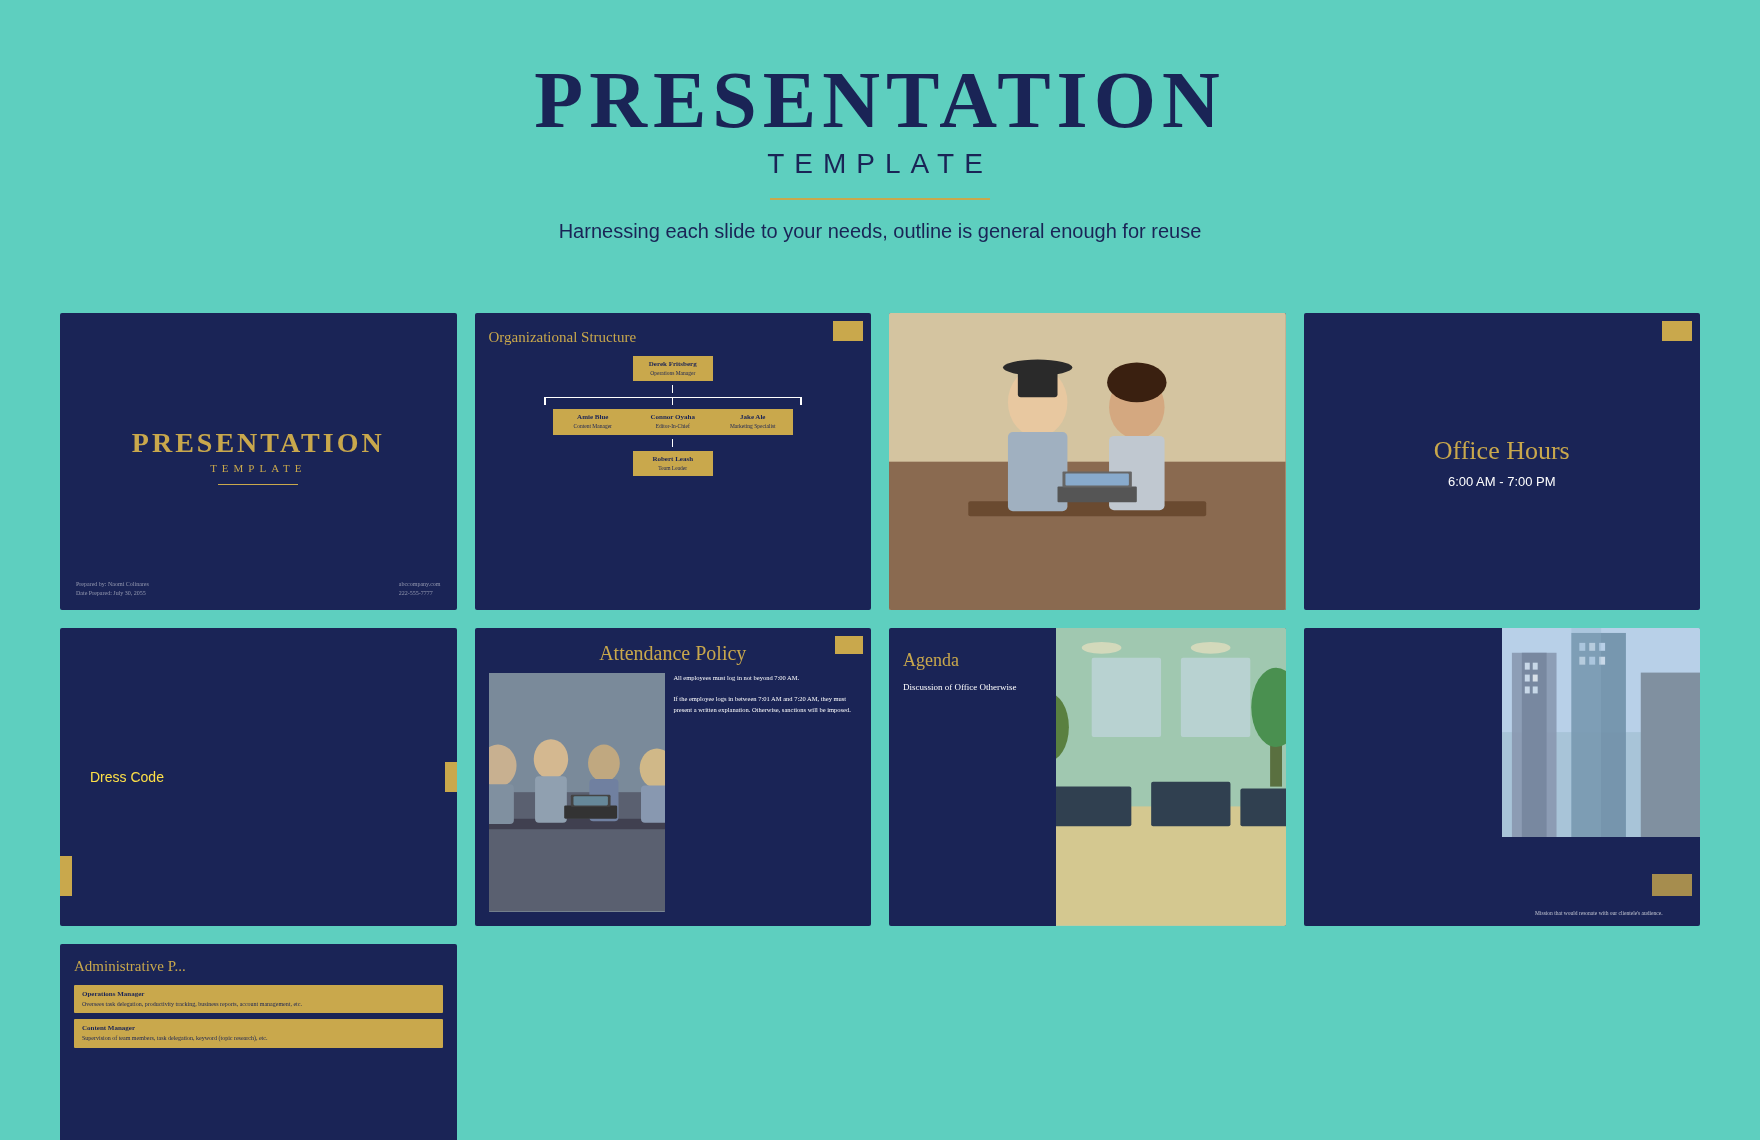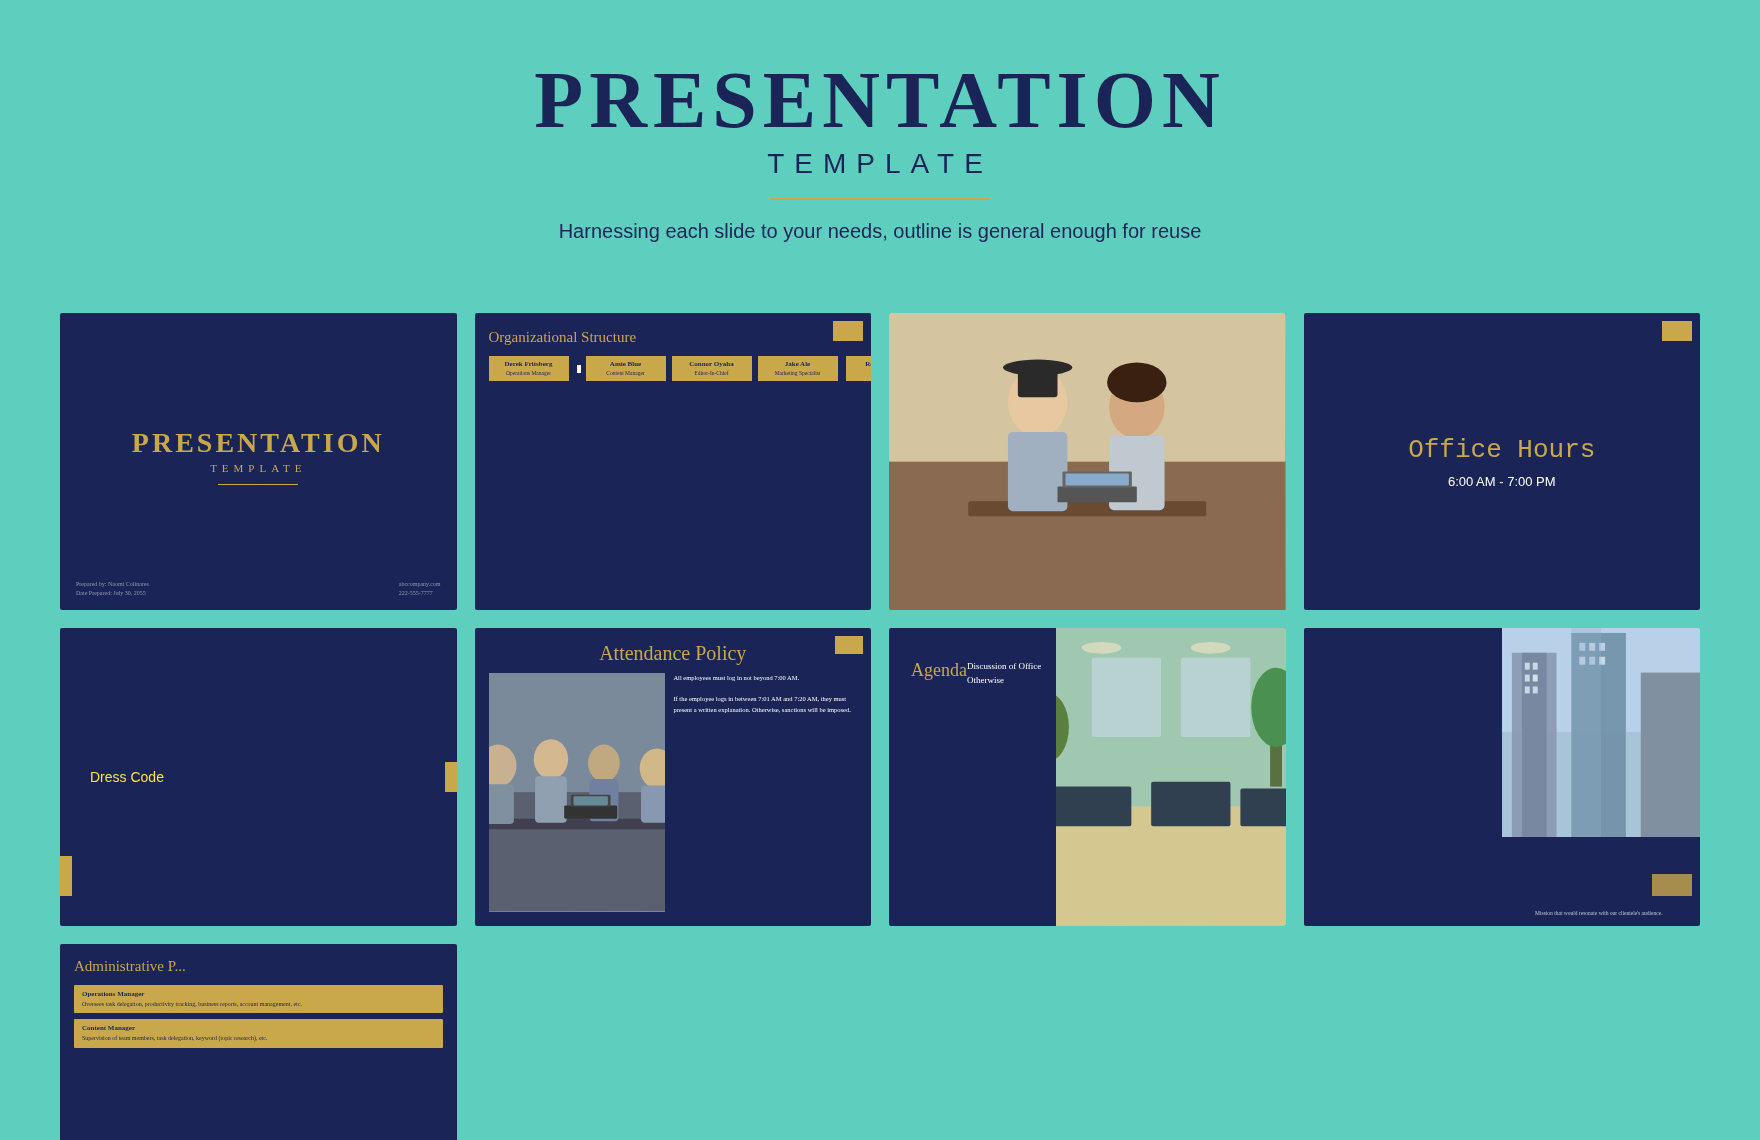--- a/index.html
+++ b/index.html
@@ -123,20 +123,21 @@
 
     .slide-2 .slide-title {
       font-size: 15px;
       color: #c9a84c;
       font-family: 'Georgia', serif;
       margin-bottom: 10px;
     }
 
     .org-chart {
       display: flex;
+      flex-direction: column;
       align-items: center;
       gap: 4px;
     }
 
     .org-box {
       background-color: #c9a84c;
       color: #1a2456;
       font-size: 7px;
       font-weight: 700;
       text-align: center;
@@ -146,21 +147,21 @@
     }
 
     .org-box .org-role {
       font-size: 5.5px;
       font-weight: 400;
       display: block;
     }
 
     .org-level {
       display: flex;
-      gap: 6px;
+      gap: 0;
       align-items: center;
       justify-content: center;
     }
 
     .org-line-v {
       width: 1px;
       height: 8px;
       background: #ffffff;
       margin: 0 auto;
     }
@@ -176,21 +177,21 @@
       flex-direction: column;
       align-items: center;
       justify-content: center;
       padding: 20px;
       position: relative;
     }
 
     .slide-4 .office-title {
       font-size: 26px;
       color: #c9a84c;
-      font-family: Liberation Mono, monospace;
+      font-family: Liberation Serif, serif;
       line-height: 1.2;
     }
 
     .slide-4 .office-hours {
       font-size: 13px;
       color: #ffffff;
       margin-top: 8px;
       text-align: center;
       font-family: 'Arial', sans-serif;
     }
@@ -275,26 +276,27 @@
       background-color: #c9a84c;
     }
 
     
     .slide-7 {
       position: relative;
     }
 
     .slide-7 .agenda-text-area {
       position: absolute;
-      top: 16px;
+      top: 6px;
       left: 0;
       width: 45%;
       height: 100%;
-      padding: 16px 22px;
-      display: flex;
+      padding: 16px 14px;
+      display: flex;
+      flex-direction: column;
     }
 
     .slide-7 .agenda-title {
       font-size: 18px;
       color: #c9a84c;
       font-family: 'Georgia', serif;
       margin-bottom: 10px;
     }
 
     .slide-7 .agenda-body {

